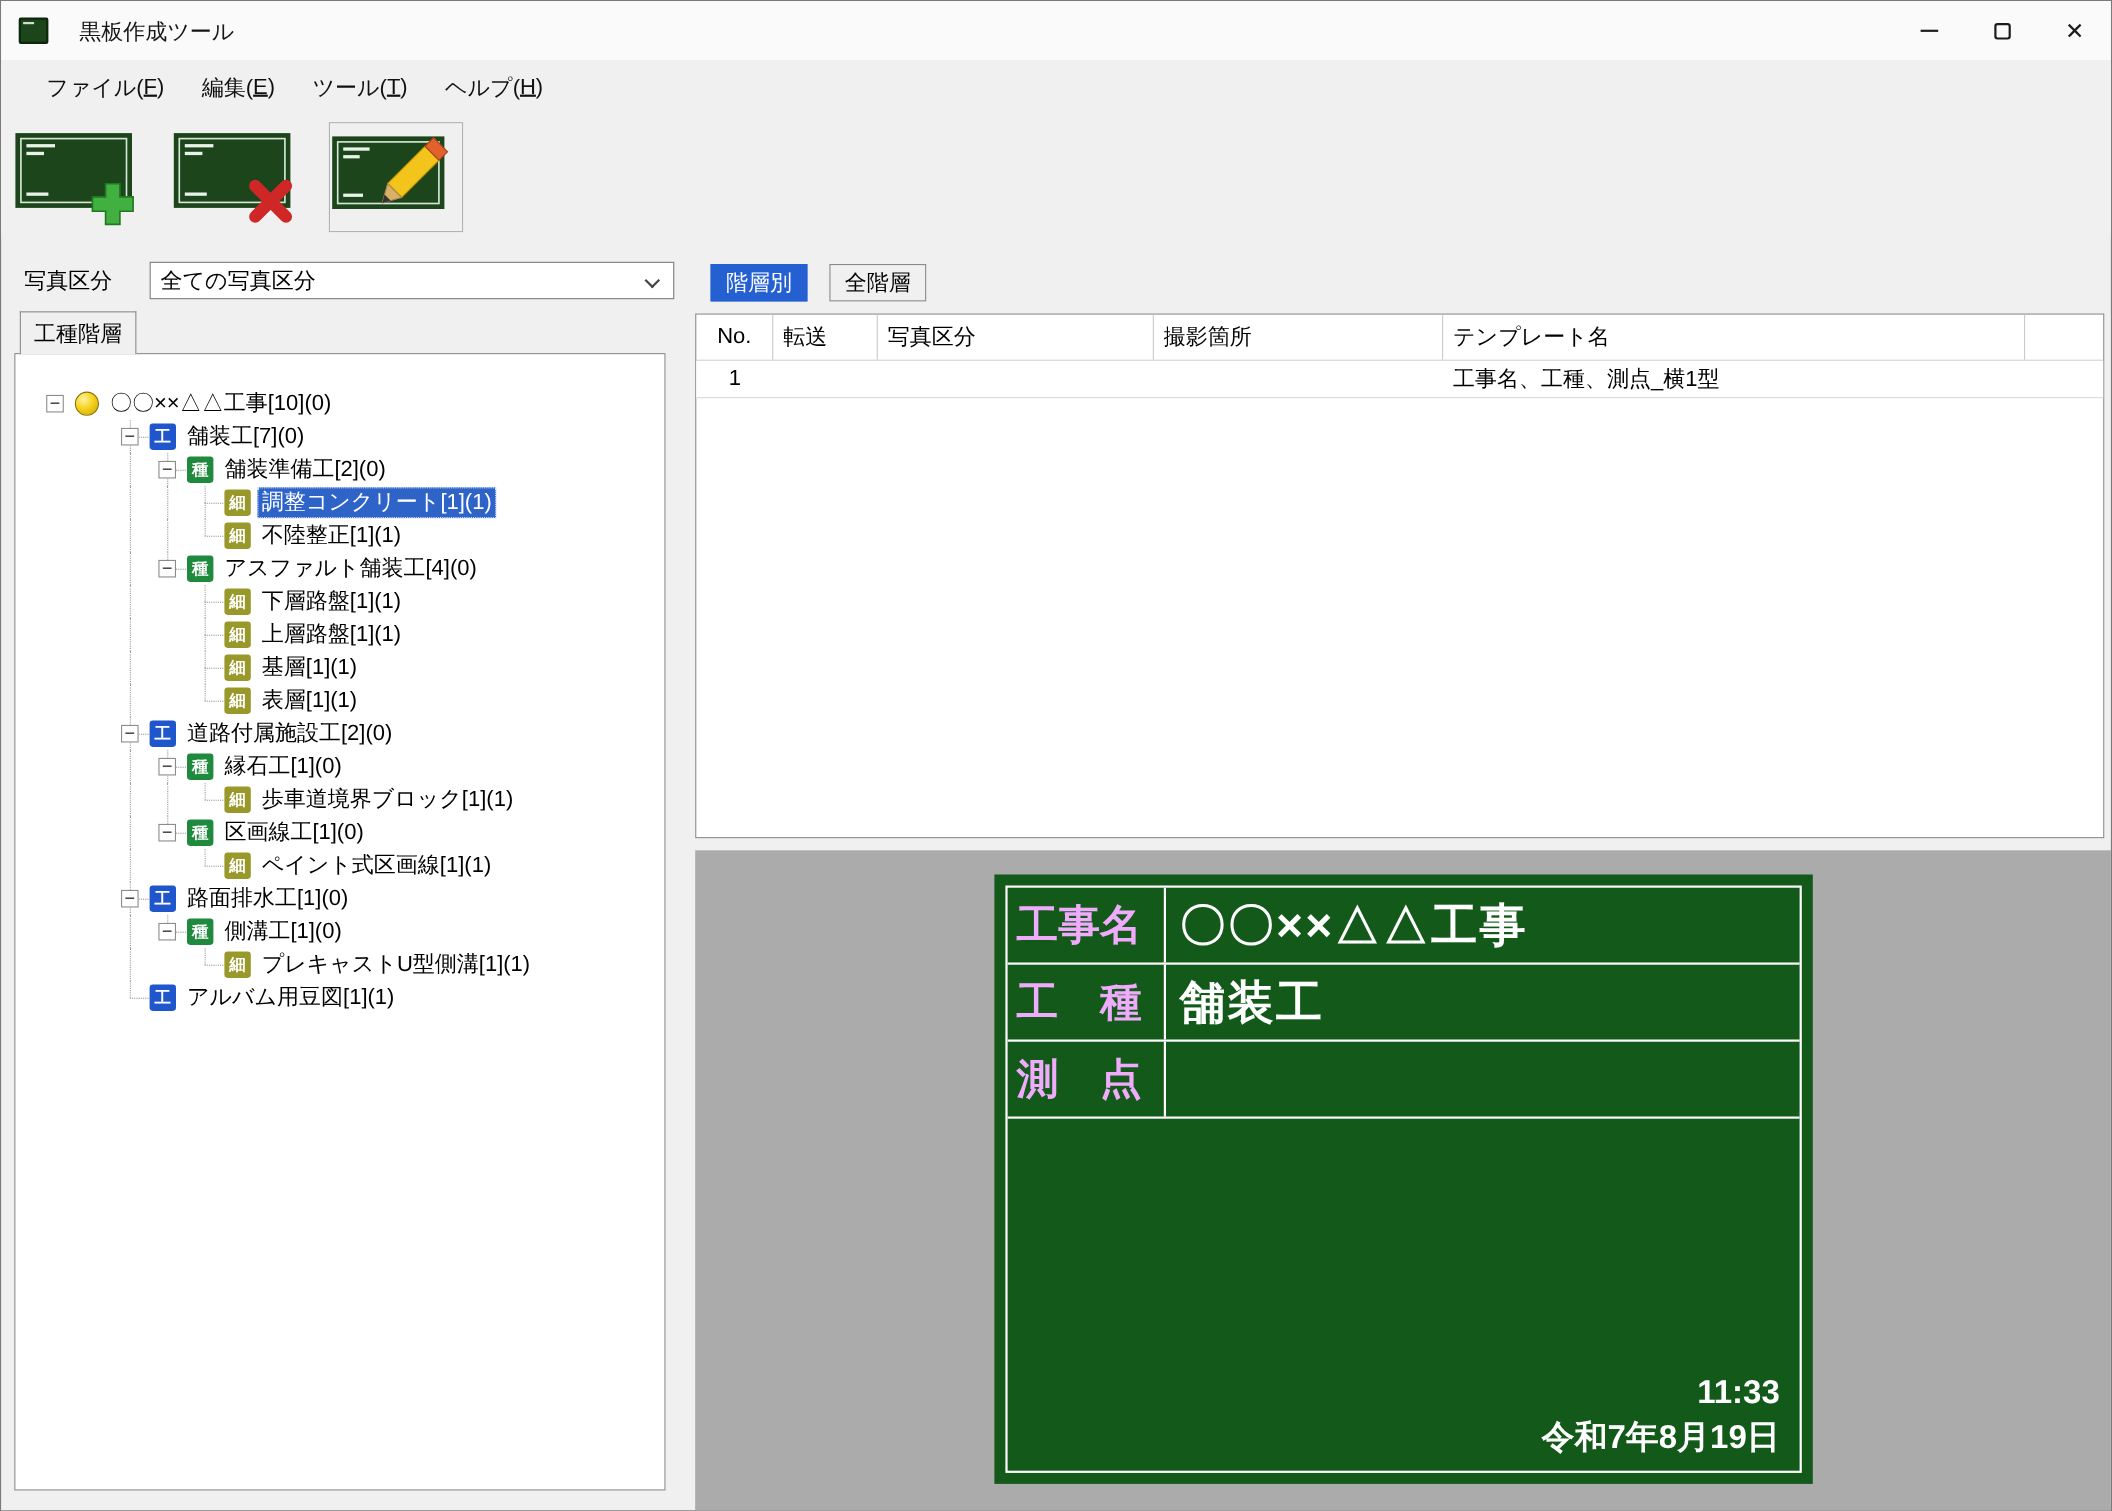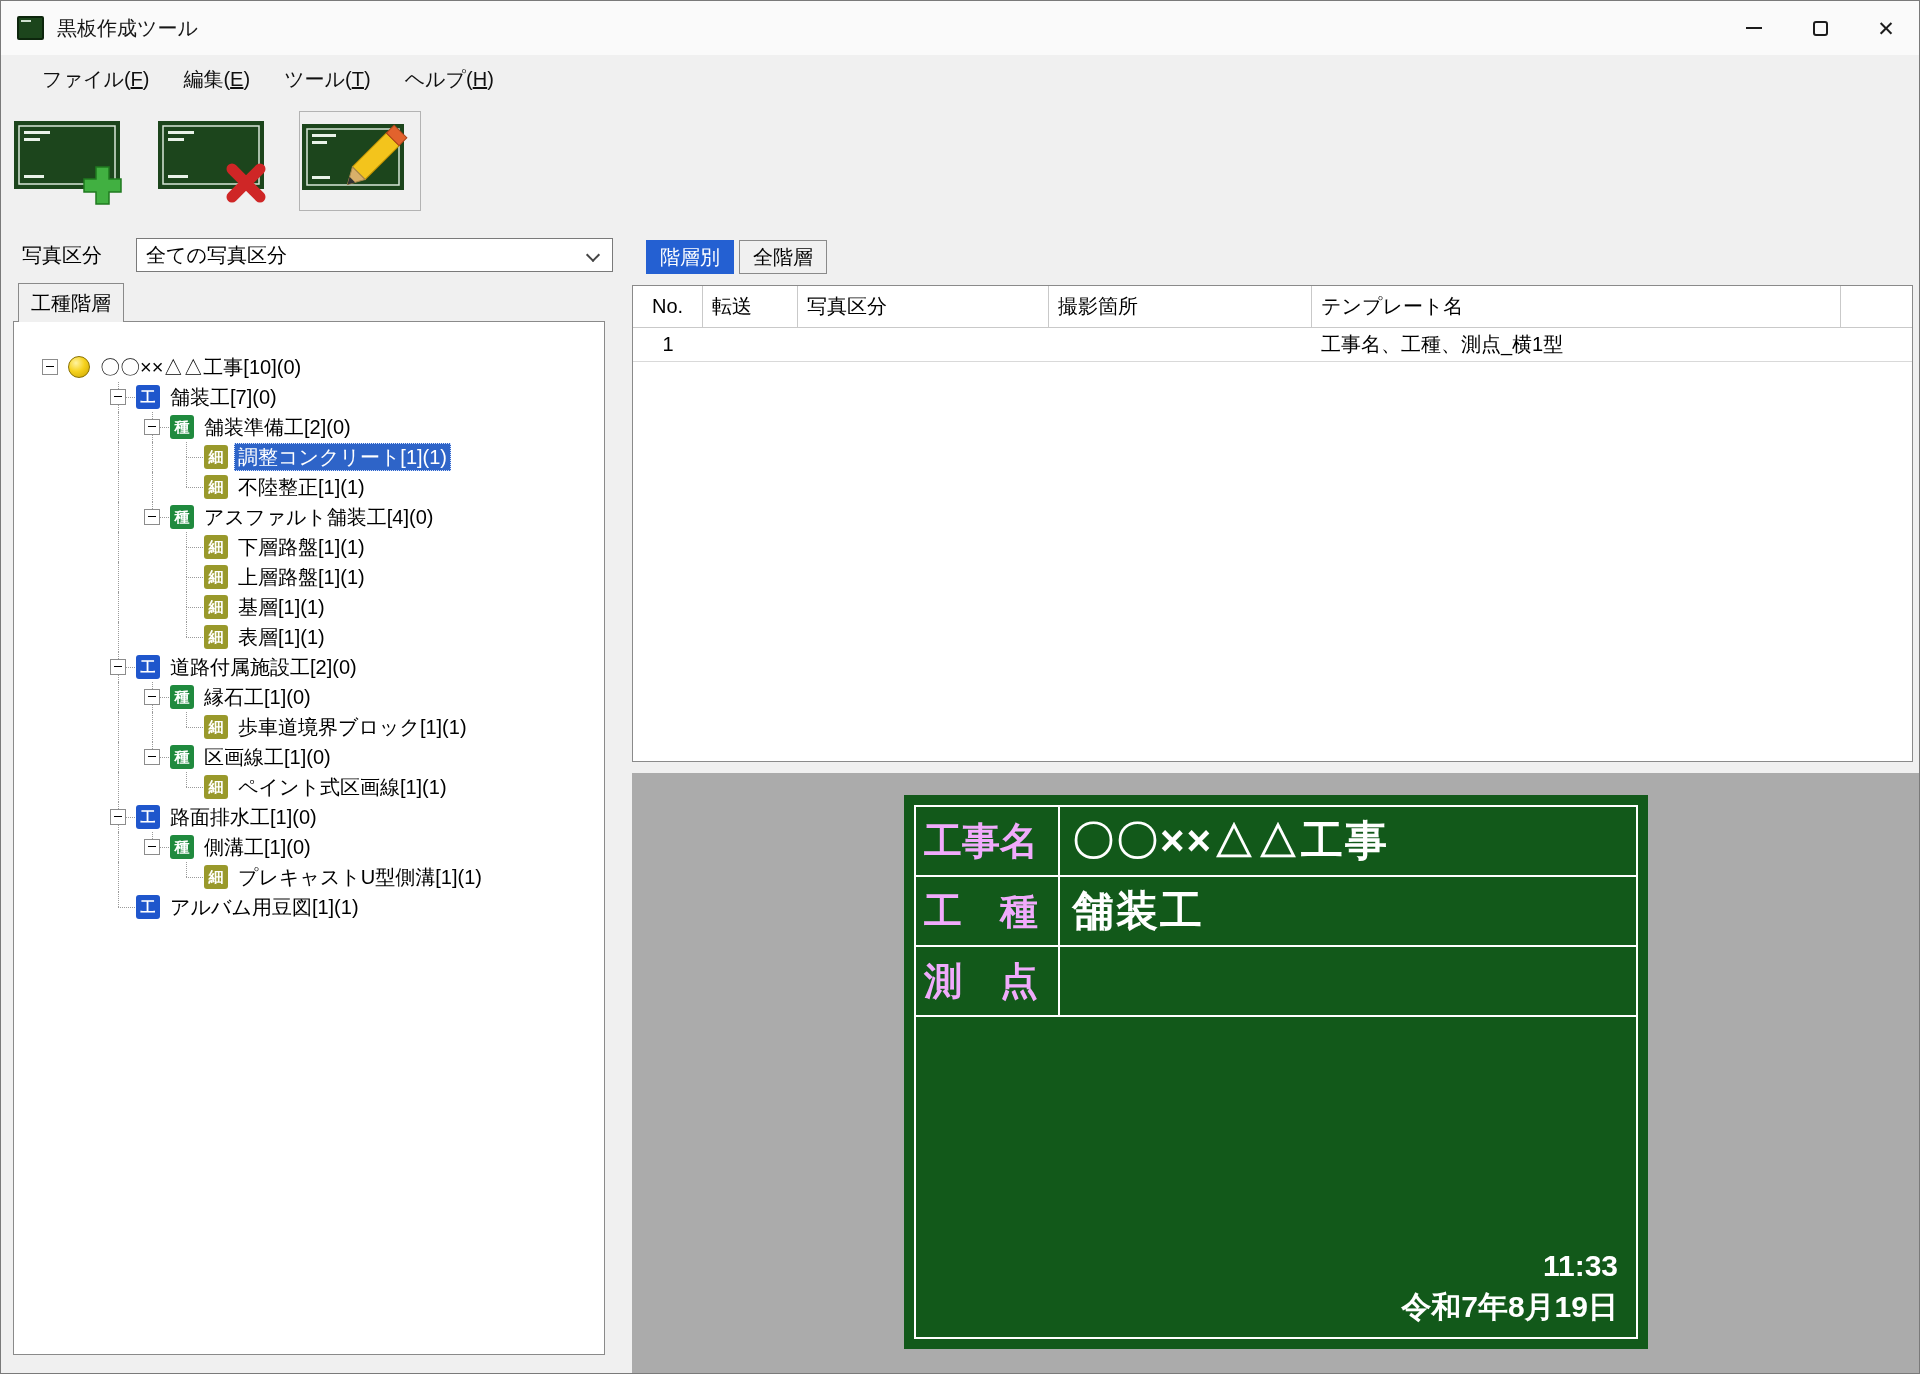--- a/index.html
+++ b/index.html
@@ -1,21 +1,21 @@
 <!DOCTYPE html>
 <html style="--selection: #2e64c8; --tab-active: #2460d2; --board-green: #12591a; --preview-gray: #ababab; --icon-kou: #1f56cc; --icon-shu: #1f8a3e; --icon-sai: #99992b;"><head>
 <meta charset="utf-8">
 <style>
   *{box-sizing:border-box}
   body{margin:0;background:#dcdcdc;font-family:"Liberation Sans",sans-serif}
   .window{position:relative;width:1920px;height:1374px;background:#f0f0f0;border:1px solid #7a7a7a;overflow:hidden}
 
   
   .titlebar{position:absolute;top:0;left:0;right:0;height:54px;background:#fafafa;display:flex;align-items:center;justify-content:space-between}
-  .tb-left{display:flex;align-items:center;gap:13px;padding-left:16px}
+  .tb-left{display:flex;align-items:center;gap:28px;padding-left:16px}
   .app-icon{width:27px;height:24px;background:#1c451c;border:2px solid #0d260d;position:relative;border-radius:2px;flex:none}
   .app-icon::before{content:"";position:absolute;left:2px;top:2px;width:10px;height:2px;background:#cfe0cf}
   .tb-title{font-size:20px;color:#161616;white-space:nowrap}
   .tb-btns{display:flex;height:100%}
   .tb-btn{width:66px;height:100%;display:flex;align-items:center;justify-content:center;cursor:default}
   .gl-min{width:16px;border-top:2px solid #1c1c1c}
   .gl-max{width:15px;height:15px;border:2px solid #1c1c1c;border-radius:3px}
   .gl-close{font-size:21px;color:#1c1c1c;line-height:1}
 
   
@@ -47,21 +47,21 @@
 
   .ticon{width:24px;height:24px;margin:3px 6px 3px 1px;flex:none;display:flex;align-items:center;justify-content:center;font-size:15px;font-weight:bold;color:#fff;border-radius:3px}
   .ticon.kou{background:var(--icon-kou,#1f56cc)}
   .ticon.shu{background:var(--icon-shu,#1f8a3e)}
   .ticon.sai{background:var(--icon-sai,#99992b)}
   .ticon.root{width:22px;height:22px;border-radius:50%;background:radial-gradient(circle at 35% 30%,#fff3a0 0%,#f6d21e 45%,#c9a300 100%);border:1px solid #8a7100}
   .tlabel{font-size:20px;line-height:26px;padding:1px 4px;color:#000}
   .tlabel.sel{background:var(--selection,#2e64c8);color:#fff;outline:1px dotted #d4e2ff;outline-offset:-1px}
 
   
-  .rtabs{position:absolute;top:239px;left:645px;display:flex;gap:5px;height:34px}
+  .rtabs{position:absolute;top:239px;left:645px;display:flex;gap:20px;height:34px}
   .rtab{padding:0 13px;display:flex;align-items:center;font-size:20px;border:1px solid #8a8a8a;background:#f0f0f0;white-space:nowrap}
   .rtab.active{background:var(--tab-active,#2460d2);border-color:var(--tab-active,#2460d2);color:#fff}
 
   .table-panel{position:absolute;top:284px;left:631px;width:1281px;height:477px;background:#fff;border:1px solid #8a8a8a}
   .thead{display:flex;height:42px;border-bottom:1px solid #c9c9c9}
   .hcell{display:flex;align-items:center;padding-left:9px;font-size:20px;border-right:1px solid #c9c9c9;white-space:nowrap}
   .hcell.c0{justify-content:center;padding-left:0}
   .c0{width:70px;flex:none}.c1{width:95px;flex:none}.c2{width:251px;flex:none}.c3{width:263px;flex:none}.c4{width:529px;flex:none}
   .brow{display:flex;height:34px;border-bottom:1px solid #d9d9d9;background:#fff}
   .bcell{display:flex;align-items:center;padding-left:9px;font-size:20px;white-space:nowrap}

